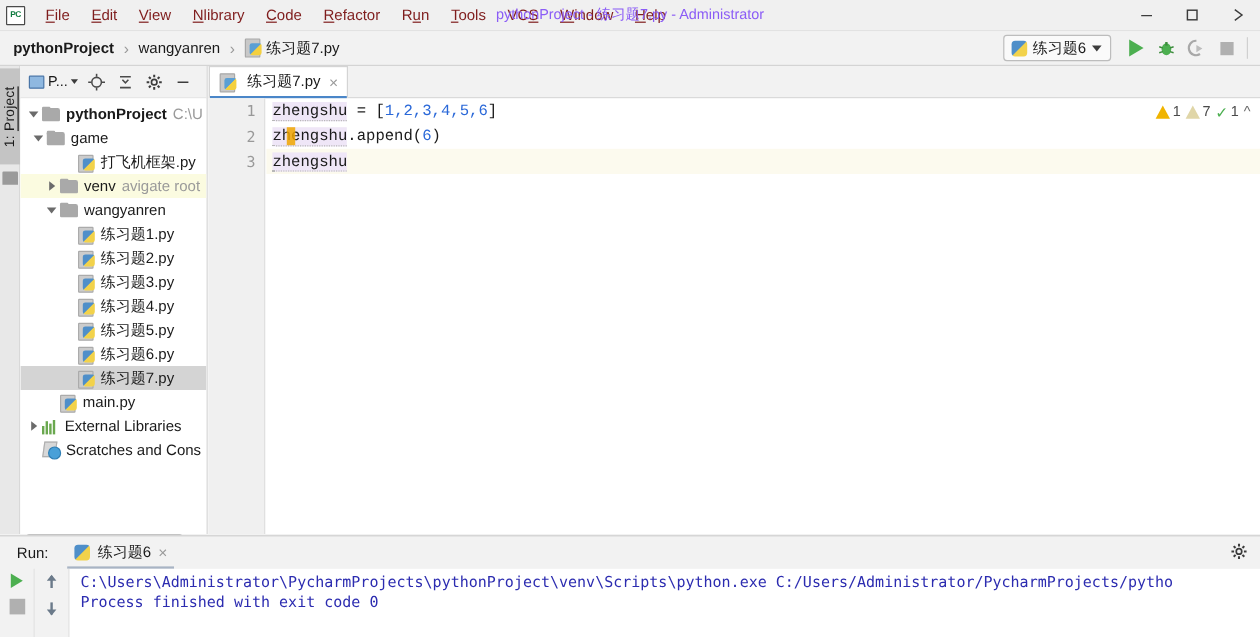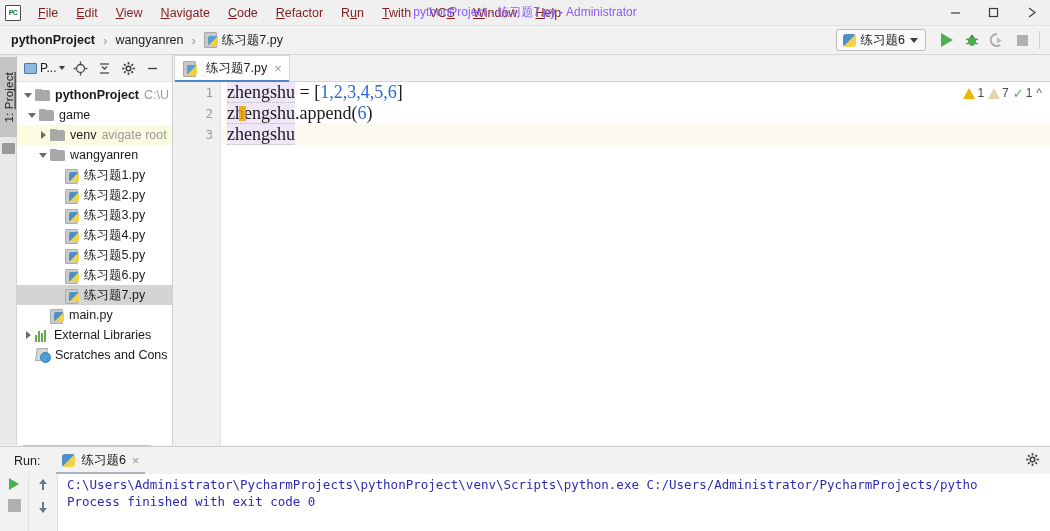--- a/index.html
+++ b/index.html
@@ -207,22 +207,22 @@
   .gutter-n {
     position: absolute; right: 7px; width: 30px; text-align: right;
     font-family: "DejaVu Sans Mono", "Liberation Mono", monospace;
     font-size: 12.5px; color: #999999; line-height: 21px; height: 21px;
   }
   .caret-row-bg {
     position: absolute; left: 48px; right: 0; height: 21px; background: #fcfaee;
   }
   .codeline {
     position: absolute; left: 53px; height: 21px; line-height: 21px;
-    font-family: Liberation Serif, serif;
-    font-size: 18px; white-space: pre; color: #1a1a1a; text-align: right;
+    font-family: Liberation Mono, monospace;
+    font-size: 13px; white-space: pre; color: #1a1a1a; text-align: right;
   }
   .ident-hl { background: #efe6f7; }
   .num { color: #2a68d8; }
   .punc { color: #1a1a1a; }
   .squig {
     border-bottom: 1px dotted #b8b8b8;
   }
   .caret-bar {
     position: absolute; width: 7px; height: 15px; background: #f0a400; opacity: 0.85;
   }
@@ -296,25 +296,25 @@
 
 <div class="app">
 
   <div class="titlebar">
     <div class="app-logo">PC</div>
 
     <div class="menu">
       <div class="menu-item"><span class="mn">F</span><span>ile</span></div>
       <div class="menu-item"><span class="mn">E</span><span>dit</span></div>
       <div class="menu-item"><span class="mn">V</span><span>iew</span></div>
-      <div class="menu-item"><span class="mn">N</span><span>avigate</span></div>
+      <div class="menu-item"><span class="mn">N</span><span>library</span></div>
       <div class="menu-item"><span class="mn">C</span><span>ode</span></div>
       <div class="menu-item"><span class="mn">R</span><span>efactor</span></div>
       <div class="menu-item"><span>R</span><span class="mn">u</span><span>n</span></div>
-      <div class="menu-item"><span class="mn">T</span><span>with</span></div>
+      <div class="menu-item"><span class="mn">T</span><span>ools</span></div>
       <div class="menu-item"><span>VC</span><span class="mn">S</span></div>
       <div class="menu-item"><span class="mn">W</span><span>indow</span></div>
       <div class="menu-item"><span class="mn">H</span><span>elp</span></div>
     </div>
 
     <div class="title-text">pythonProject - 练习题7.py - Administrator</div>
 
     <div class="wincontrols">
       <div class="wc">
         <svg width="13" height="13" viewBox="0 0 13 13">
@@ -437,20 +437,25 @@
           <span class="tlabel bold">pythonProject</span>
           <span class="tsub">C:\U</span>
         </div>
         <div class="trow" style="padding-left: 8px;">
           <span class="twist">
             <span class="arrow-dn"></span>
           </span>
           <span class="folder-ico"></span>
           <span class="tlabel">game</span>
         </div>
+        <div class="trow" style="padding-left: 34px;">
+          <span class="twist"></span>
+          <span class="pyf-ico"></span>
+          <span class="tlabel">打飞机框架.py</span>
+        </div>
         <div class="trow lib" style="padding-left: 19px;">
           <span class="twist">
             <span class="arrow-rt"></span>
           </span>
           <span class="folder-ico"></span>
           <span class="tlabel">venv</span>
           <span class="tsub">avigate root</span>
         </div>
         <div class="trow" style="padding-left: 19px;">
           <span class="twist">

